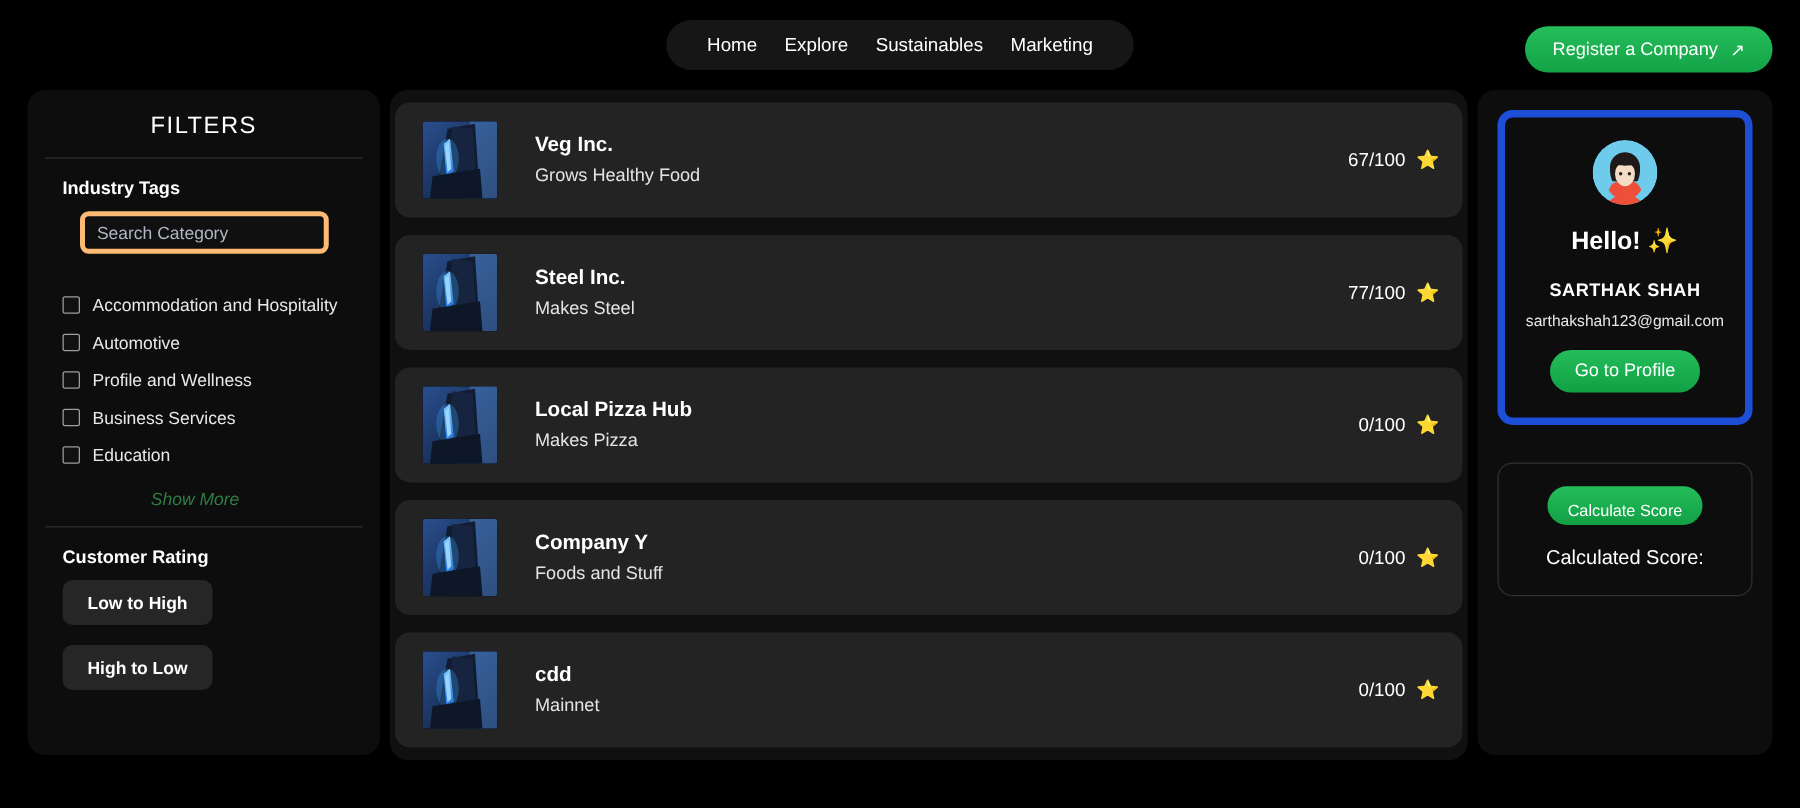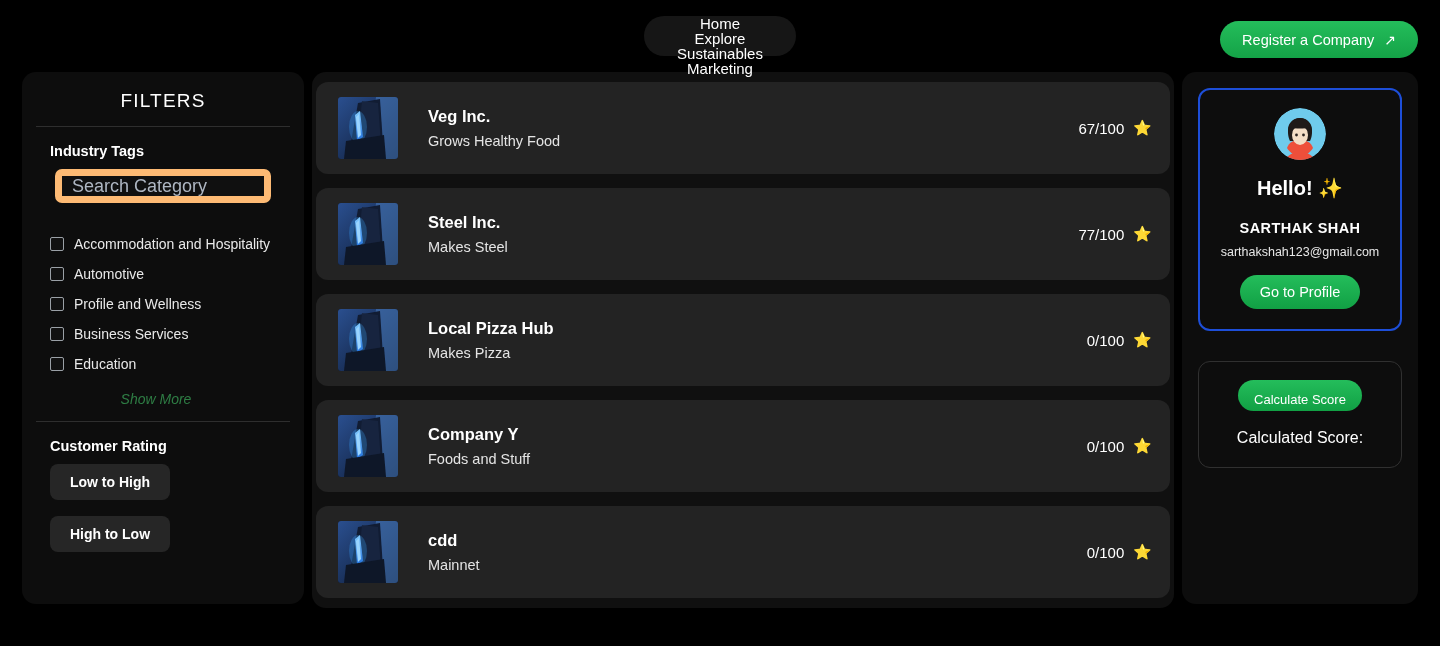--- a/index.html
+++ b/index.html
@@ -24,21 +24,20 @@
   }
 
   .nav-pill {
     background: #161616;
     border-radius: 999px;
     height: 40px;
     display: flex;
     align-items: center;
     gap: 0px;
     padding: 0 22px;
-    flex-direction: column;
   }
   .nav-item {
     color: #ffffff;
     font-size: 15px;
     line-height: 1;
     padding: 0 11px;
     cursor: pointer;
     white-space: nowrap;
   }
 
@@ -94,28 +93,28 @@
     margin: 0 14px;
   }
   .section-label {
     color: #ffffff;
     font-size: 14.5px;
     font-weight: bold;
     padding: 16px 0 10px 28px;
   }
   .search-input {
     display: block;
-    width: 216px;
+    width: 199px;
     margin: 0 auto;
     height: 34px;
     background: #101010;
-    border: 7px solid #fdba74;
+    border: 4px solid #fdba74;
     border-radius: 7px;
     color: #cfd4dc;
-    font-size: 18px;
+    font-size: 14px;
     font-family: "Liberation Sans", sans-serif;
     padding: 0 10px;
     outline: none;
   }
   .search-input::placeholder { color: #aeb6c2; }
 
   .checklist { padding: 26px 0 0 28px; }
   .check-row {
     display: flex;
     align-items: center;
@@ -217,21 +216,21 @@
   
   .rightbar {
     width: 236px;
     flex: 0 0 236px;
     background: #0d0d0d;
     border-radius: 14px;
     min-height: 532px;
     padding: 16px 16px;
   }
   .profile-card {
-    border: 2px solid #1d4ed8;
+    border: 6px solid #1d4ed8;
     border-radius: 12px;
     padding: 18px 12px 20px 12px;
     text-align: center;
   }
   .avatar {
     width: 52px; height: 52px;
     border-radius: 50%;
     margin: 0 auto 16px auto;
     overflow: hidden;
   }

